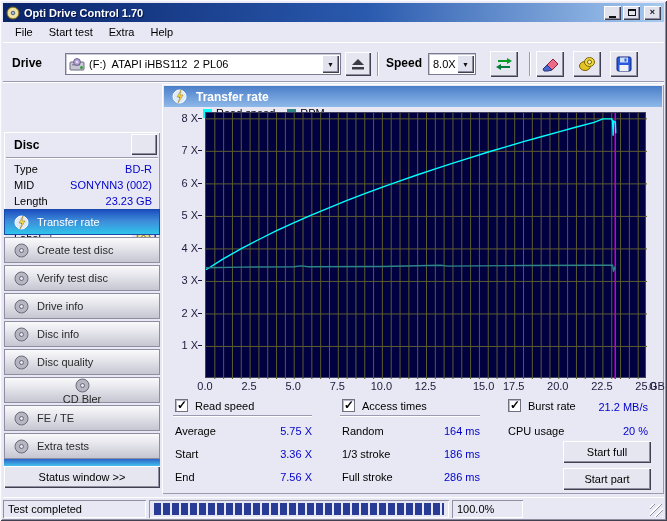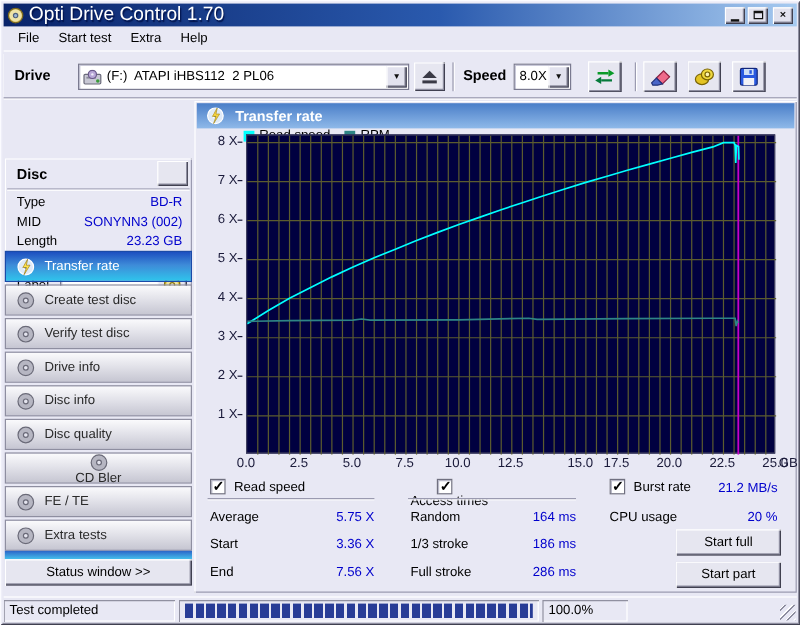--- a/index.html
+++ b/index.html
@@ -9,21 +9,21 @@
     position:relative; width:667px; height:521px; background:#E8E8F4;
     box-shadow: inset 1px 1px #FBFBFF, inset -1px -1px #404050,
                 inset 2px 2px #EDEDF8, inset -2px -2px #8E8EA0;
   }
   
   #titlebar {
     position:absolute; left:3px; top:3px; right:3px; height:19px;
     background:linear-gradient(90deg,#0A246A 0%,#2A5AAE 55%,#A6CAF0 100%);
     display:flex; align-items:center; padding:0 3px;
   }
-  #title-text { color:#fff; font-weight:normal; font-size:16px; margin-left:4px;
+  #title-text { color:#fff; font-weight:bold; font-size:11px; margin-left:4px;
     text-shadow:1px 1px 1px #00124a; flex:1; white-space:nowrap; }
   .tb-btn {
     width:17px; height:14px; margin-left:2px; background:#E2E2EE;
     box-shadow: inset 1px 1px #fff, inset -1px -1px #404050, inset -2px -2px #8E8EA0;
     display:flex; align-items:center; justify-content:center;
     font-size:9px; font-weight:bold; color:#101010; line-height:1;
   }
   #close-btn { margin-left:4px; }
   .minimize-glyph { align-self:flex-end; margin-bottom:2px; width:7px; border-bottom:2px solid #101010; }
   .maximize-glyph { width:8px; height:7px; border:1px solid #101010; border-top:2px solid #101010; }
@@ -106,21 +106,21 @@
   #x-axis-labels { position:absolute; left:43px; top:296px; width:441px; height:12px; color:#1a1a3a; }
   #x-axis-labels span { position:absolute; width:34px; text-align:center; }
   #x-axis-unit { position:absolute; left:487px; top:296px; color:#1a1a3a; }
   
   .check-row { position:absolute; display:flex; align-items:center; }
   .checkbox { width:13px; height:13px; background:#fff; border:1px solid #707080;
     box-shadow: inset 1px 1px #b9b9c9; margin-right:7px; position:relative; }
   .checkbox.checked::after { content:"✓"; position:absolute; left:1px; top:-2px;
     font-size:12px; font-weight:bold; color:#000; }
   #check-read { left:13px; top:315px; }
-  #check-access { left:180px; top:315px;flex-direction:column; }
+  #check-access { left:180px; top:315px; }
   #check-burst { left:346px; top:315px; }
   #burst-value { position:absolute; right:16px; top:317px; color:#0000CC; }
   .group-underline { position:absolute; height:1px; background:#9a9ab0; box-shadow:0 1px 0 #fff; top:331px; }
   #ul1 { left:11px; width:139px; } #ul2 { left:178px; width:140px; }
   .stat-row { position:absolute; display:flex; }
   .stat-row .val { margin-left:auto; color:#0000CC; }
   .col1 { left:13px; width:137px; } .col2 { left:180px; width:138px; } .col3 { left:346px; width:140px; }
   .row-a { top:341px; } .row-b { top:364px; } .row-c { top:387px; }
   .action-btn { position:absolute; left:401px; width:88px; height:22px;
     background:#E6E6F0; box-shadow: inset 1px 1px #fff, inset -1px -1px #404050, inset -2px -2px #8E8EA0;

